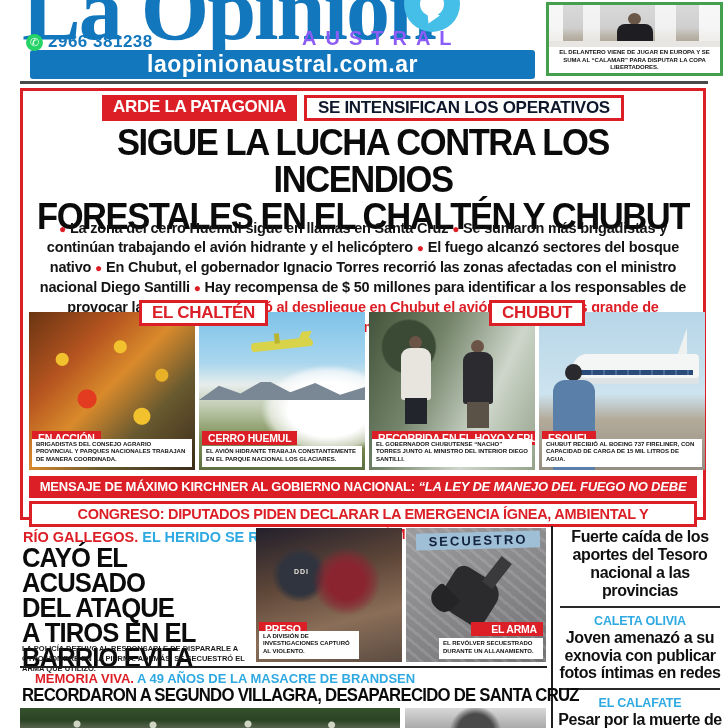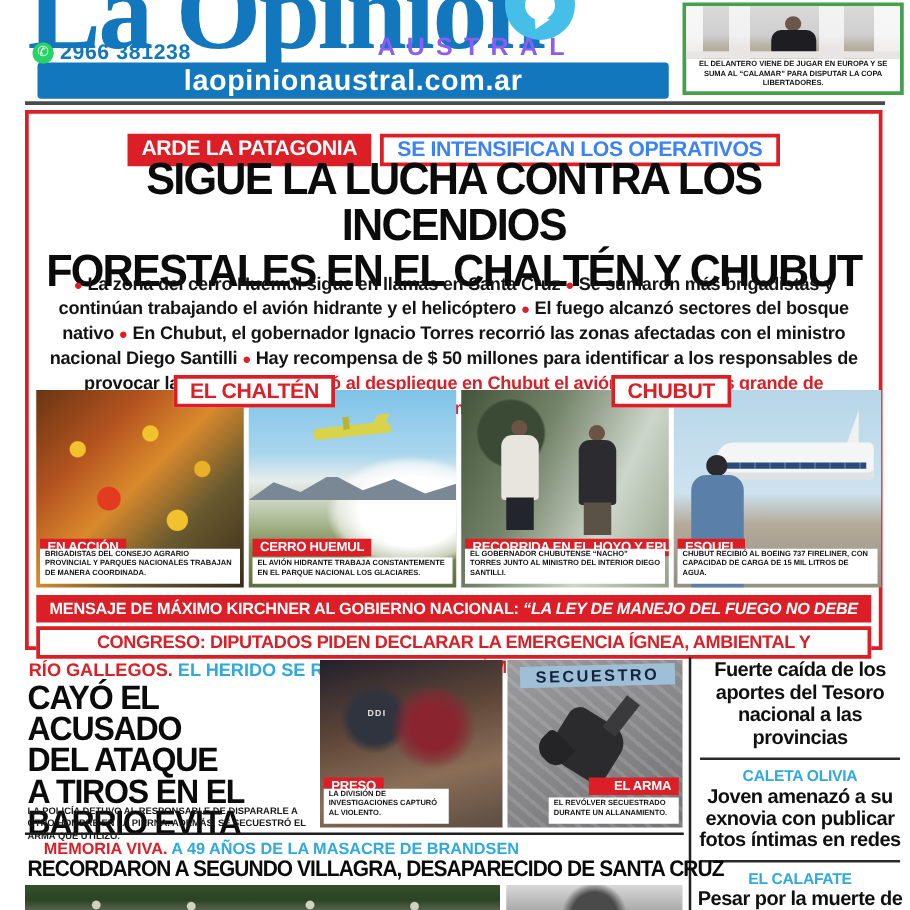--- a/index.html
+++ b/index.html
@@ -34,23 +34,23 @@
       linear-gradient(90deg,rgba(255,255,255,.8) 0 8%,transparent 8% 20%,rgba(255,255,255,.7) 20% 30%,transparent 30% 62%,rgba(255,255,255,.7) 62% 74%,transparent 74% 88%,rgba(255,255,255,.8) 88% 100%),
       linear-gradient(180deg,#d9d9d9 0%,#cfcfcf 55%,#b9b2a6 75%,#a89f90 100%);}
   .promo-fig{position:absolute;left:50%;top:8px;transform:translateX(-50%);width:44px;height:34px;}
   .promo-fig .head{position:absolute;left:15px;top:0;width:13px;height:12px;border-radius:50%;background:#6b5748;}
   .promo-fig .body{position:absolute;left:4px;top:11px;width:36px;height:22px;border-radius:8px 8px 3px 3px;background:#1d1d22;}
   .promo-table{position:absolute;left:0;bottom:0;width:100%;height:6px;background:#e8e6e2;}
   .promo-cap{padding:2px 3px;font-size:6px;font-weight:bold;color:#111;text-align:center;line-height:1.25;}
 
   
   .main-box{left:20px;top:88px;width:680px;height:426px;border:3px solid #DC1F26;background:#fff;}
-  .kicker-row{position:absolute;left:0;right:0;top:16px;display:flex;justify-content:center;gap:7px;}
+  .kicker-row{position:absolute;left:0;right:0;top:4px;display:flex;justify-content:center;gap:7px;}
   .chip-red{background:#DC1F26;color:#fff;font-size:17px;font-weight:bold;padding:2px 11px;letter-spacing:-0.3px;}
-  .chip-outline{background:#fff;color:#3b82f6;border:3px solid #DC1F26;font-size:17px;font-weight:bold;
+  .chip-outline{background:#fff;color:#0f172a;border:3px solid #DC1F26;font-size:17px;font-weight:bold;
     padding:0px 11px;letter-spacing:-0.3px;}
   .main-headline{position:absolute;left:0;right:0;top:33px;text-align:center;color:#0b0b0b;
     font-size:36px;font-weight:bold;line-height:1.03;letter-spacing:-1.5px;transform:scaleX(0.96);}
   .bullet-par{position:absolute;left:12px;right:12px;top:113px;text-align:center;
     font-size:14.5px;font-weight:bold;color:#141414;line-height:1.37;letter-spacing:-0.2px;}
   .b-dot{color:#DC1F26;font-size:12px;}
   .b-red{color:#DC1F26;}
 
   .group-label{position:absolute;top:209px;z-index:4;background:#fff;border:3px solid #DC1F26;
     color:#DC1F26;font-size:17px;font-weight:bold;padding:0 10px;letter-spacing:-0.3px;}

